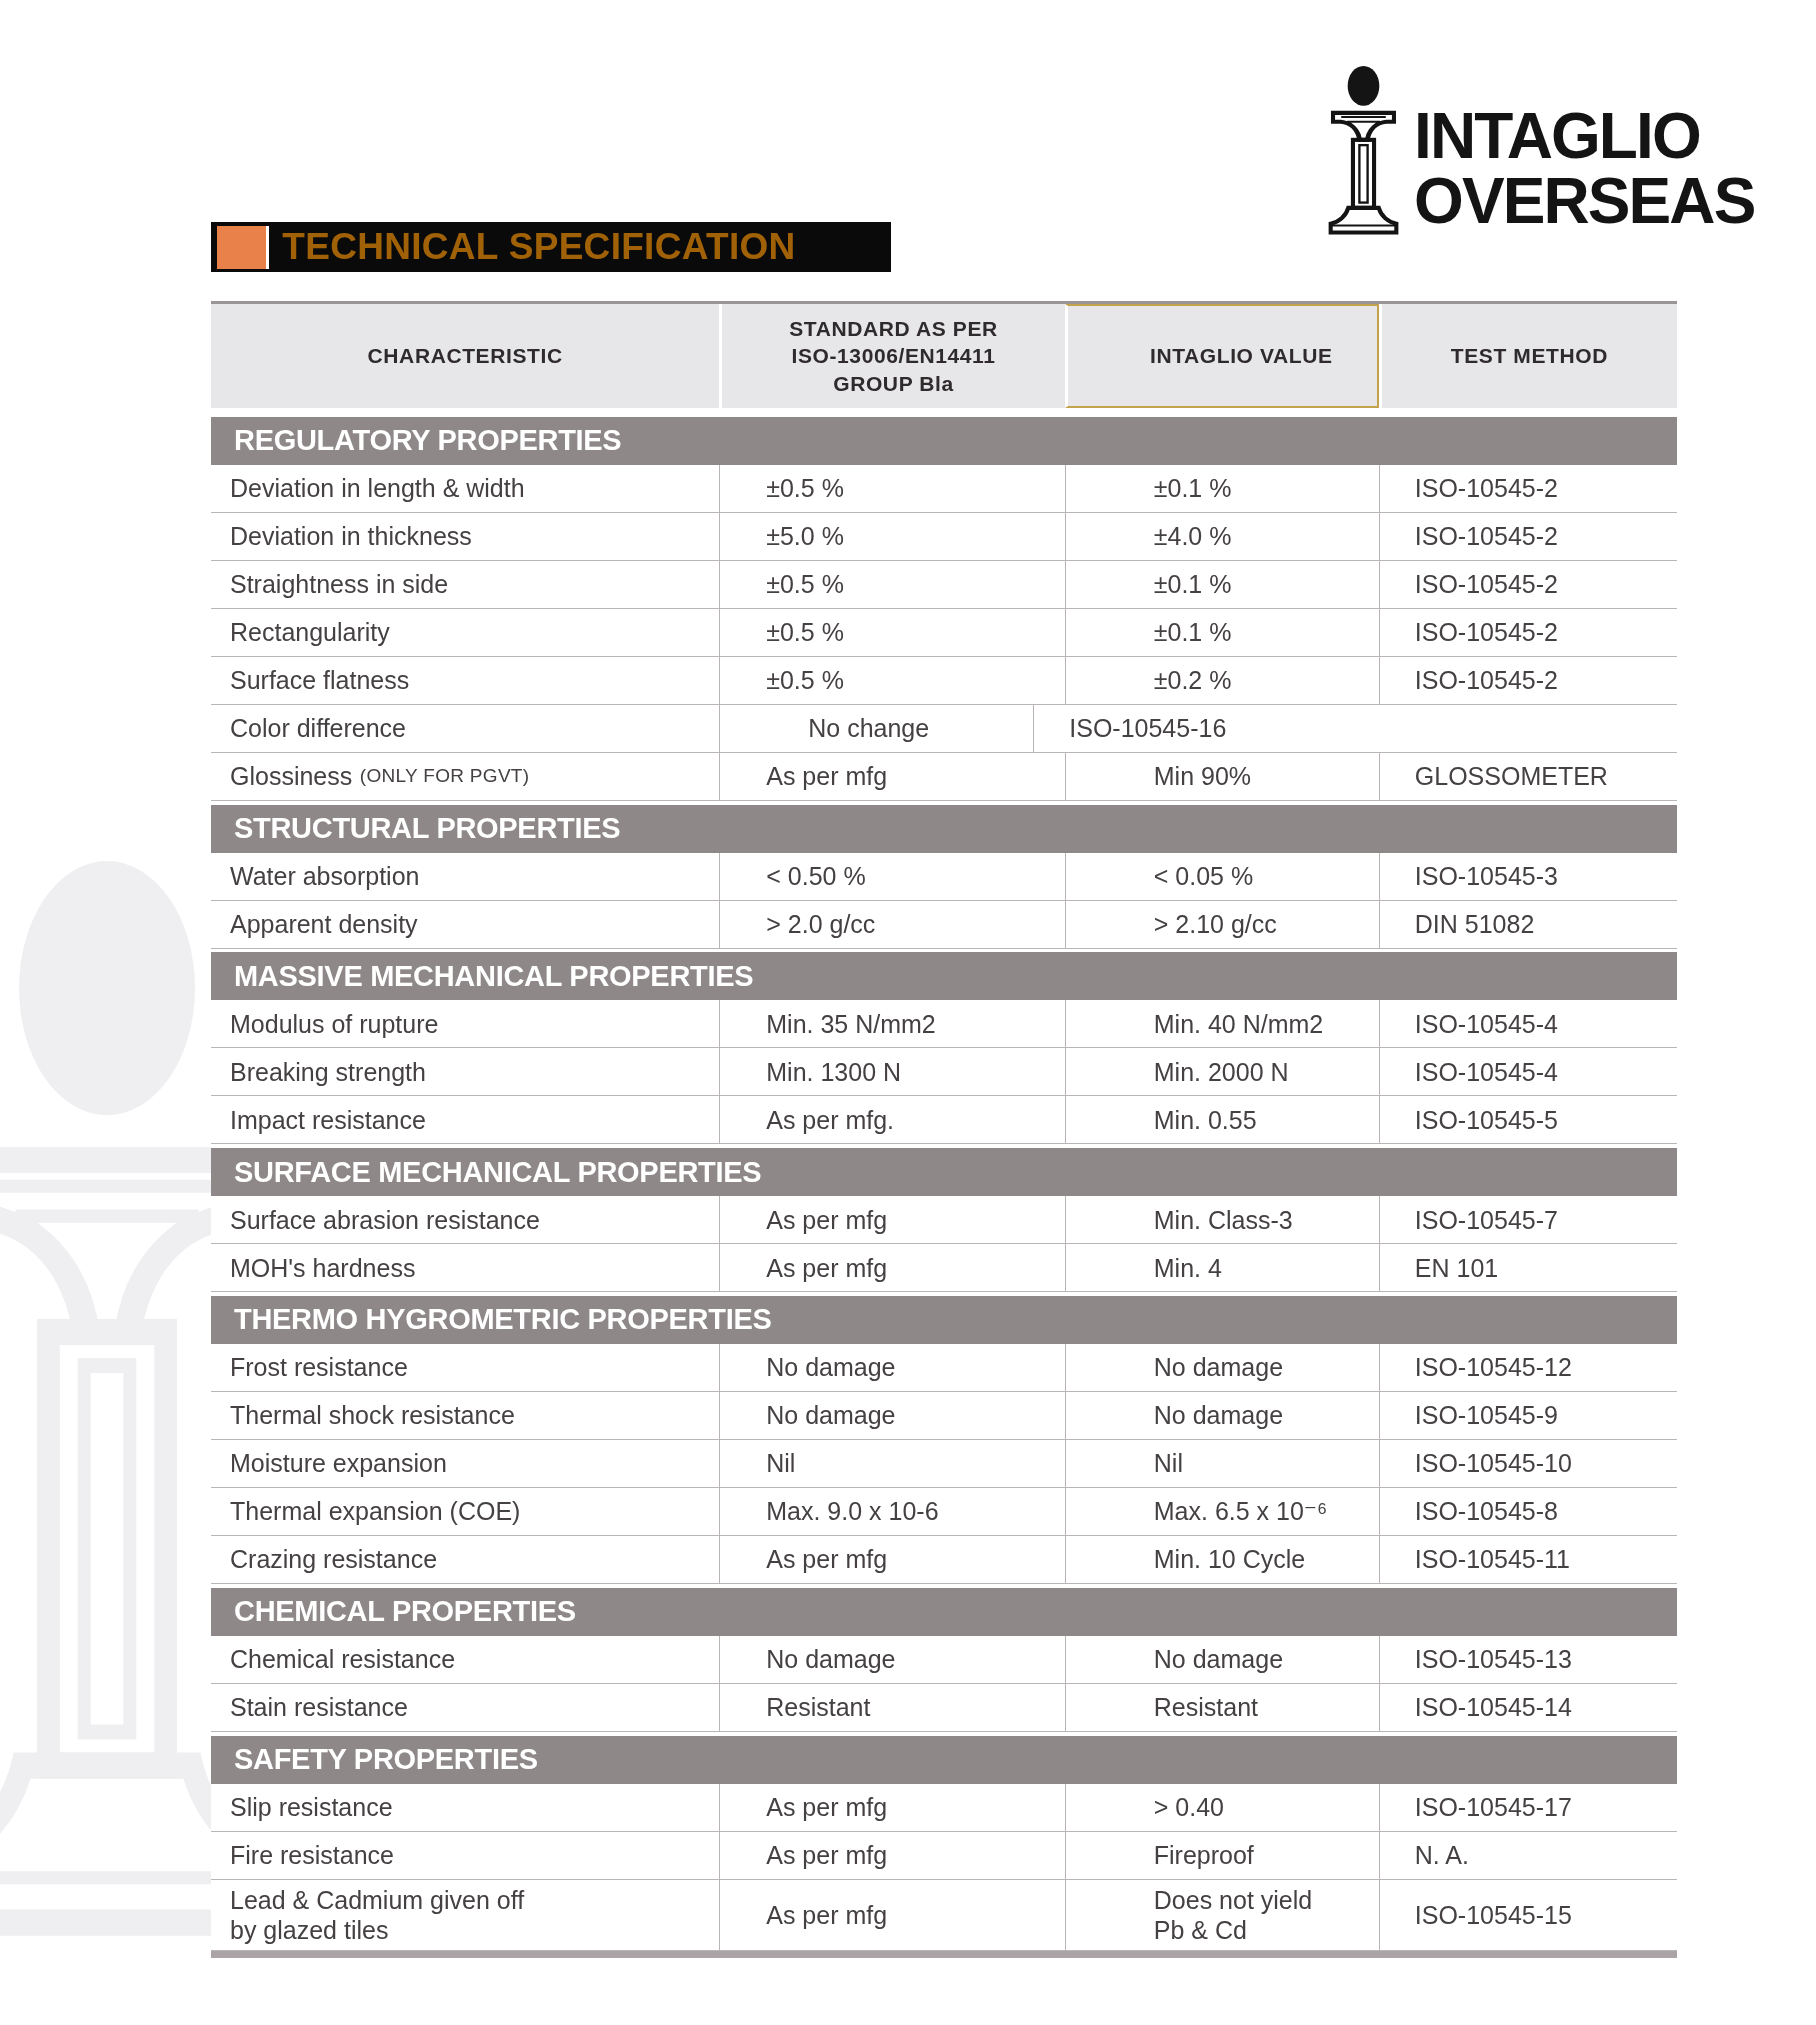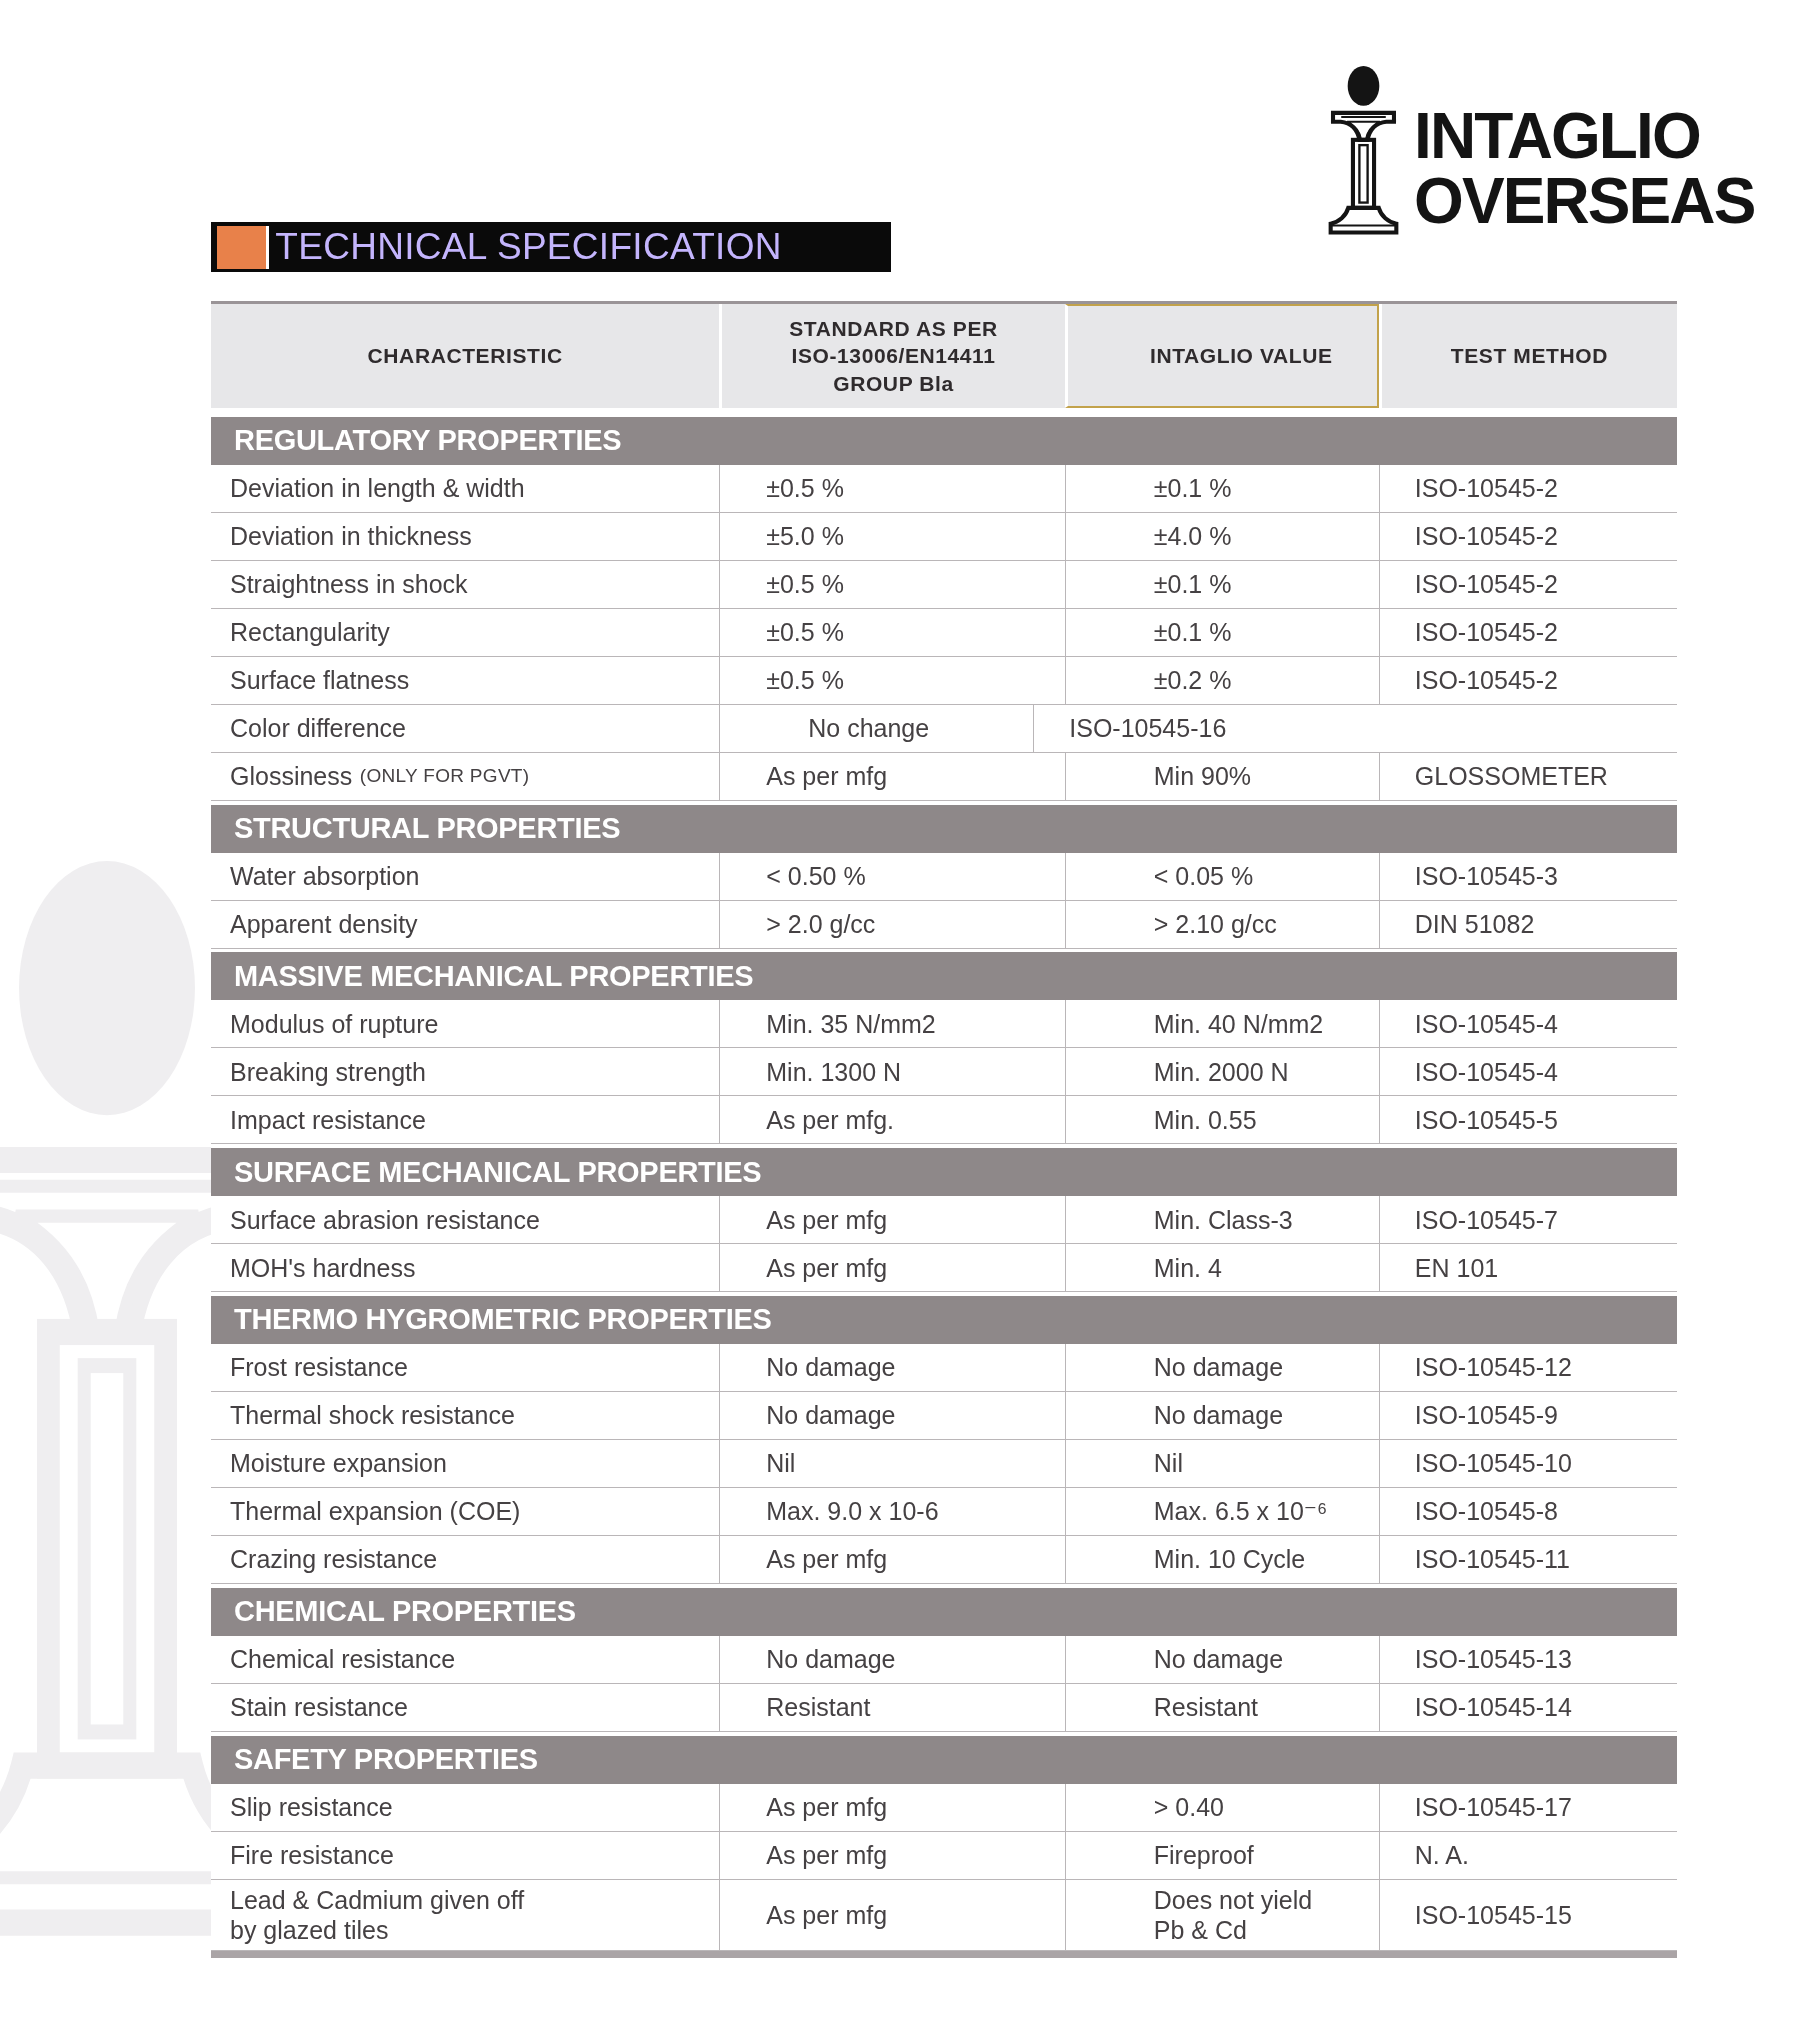--- a/index.html
+++ b/index.html
@@ -25,21 +25,21 @@
 
   
   .logo{position:absolute;left:1327px;top:66px;display:flex;align-items:flex-start;gap:14px;z-index:2;color:#141414;}
   .logo-icon{width:73px;height:170px;color:#141414;flex:0 0 auto;}
   .logo-text{display:flex;flex-direction:column;margin-top:38px;}
   .logo-line{font-size:64px;font-weight:700;letter-spacing:-1.9px;line-height:1.02;color:#141414;white-space:nowrap;}
 
   
   .title-bar{position:absolute;left:211px;top:222px;width:680px;height:50px;background:var(--bar-black);display:flex;align-items:center;z-index:2;}
   .accent-square{width:52px;height:43px;margin-left:6.3px;background:var(--accent-orange);border-right:3.8px solid #fff;flex:0 0 auto;}
-  .title-text{color:#c4b5fd;font-size:37px;font-weight:400;letter-spacing:0.3px;padding-left:6px;white-space:nowrap;}
+  .title-text{color:#a16207;font-size:37px;font-weight:700;letter-spacing:0.3px;padding-left:13px;white-space:nowrap;}
 
   
   .spec-table{position:absolute;left:211px;top:301px;width:1466px;z-index:1;background:#fff;}
   .thead{display:flex;height:107px;border-top:3.2px solid var(--table-top);margin-bottom:8.8px;}
   .th{background:var(--header-bg);display:flex;flex-direction:column;justify-content:center;align-items:center;
       font-size:21px;font-weight:600;color:#2f2b2d;letter-spacing:0.6px;text-align:center;line-height:1.3;}
   .th + .th{border-left:3.8px solid #fff;}
   .col1{width:34.67%;}
   .col2{width:23.57%;}
   .col3{width:21.42%;}
@@ -120,21 +120,21 @@
           <div class="td col3"><span>±0.1 %</span></div>
           <div class="td col4"><span>ISO-10545-2</span></div>
         </div>
         <div class="tr">
           <div class="td col1"><span>Deviation in thickness</span></div>
           <div class="td col2"><span>±5.0 %</span></div>
           <div class="td col3"><span>±4.0 %</span></div>
           <div class="td col4"><span>ISO-10545-2</span></div>
         </div>
         <div class="tr">
-          <div class="td col1"><span>Straightness in shock</span></div>
+          <div class="td col1"><span>Straightness in side</span></div>
           <div class="td col2"><span>±0.5 %</span></div>
           <div class="td col3"><span>±0.1 %</span></div>
           <div class="td col4"><span>ISO-10545-2</span></div>
         </div>
         <div class="tr">
           <div class="td col1"><span>Rectangularity</span></div>
           <div class="td col2"><span>±0.5 %</span></div>
           <div class="td col3"><span>±0.1 %</span></div>
           <div class="td col4"><span>ISO-10545-2</span></div>
         </div>

